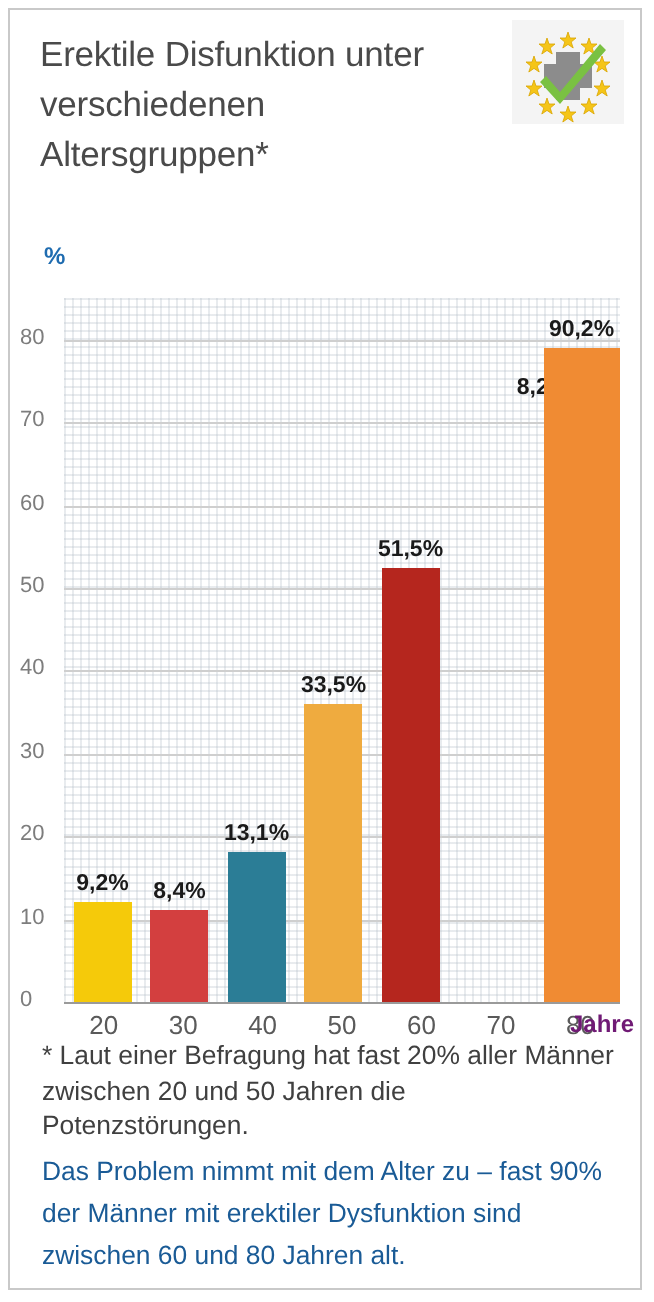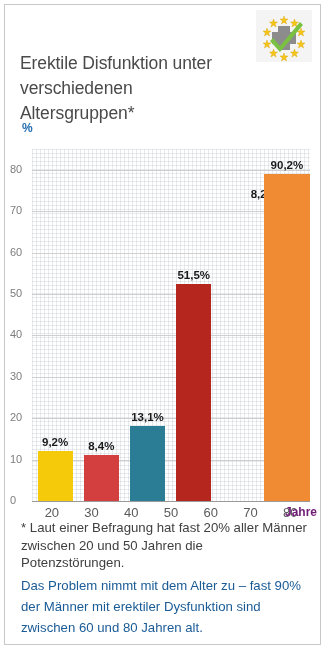--- a/index.html
+++ b/index.html
@@ -11,21 +11,21 @@
   .card{
     position:absolute;left:4px;top:4px;width:317px;height:641px;
     border:1px solid #c9c9c9;background:#ffffff;box-sizing:border-box;
   }
 
   
   .header{position:absolute;left:0;top:0;width:315px;height:96px;}
   .title{
     position:absolute;left:15px;top:10px;width:215px;
     font-size:17.5px;line-height:25px;color:#4a4a4a;
-    letter-spacing:-0.1px;font-weight:400;margin-top:36px;
+    letter-spacing:-0.1px;font-weight:400;
   }
   .logo{
     position:absolute;left:251px;top:5px;width:56px;height:52px;
     background:#f4f4f4;overflow:hidden;
   }
   .logo svg{display:block;}
 
   
   .chart{position:absolute;left:0;top:96px;width:315px;height:415px;}
   .ylabel{
@@ -155,20 +155,25 @@
             <div class="bar" style="height: 45.5529px; background: rgb(211, 63, 63);">
               <div class="barlabel">8,4%</div>
             </div>
           </div>
           <div class="barcell">
             <div class="bar" style="height: 74.5412px; background: rgb(43, 125, 150);">
               <div class="barlabel">13,1%</div>
             </div>
           </div>
           <div class="barcell">
+            <div class="bar" style="height: 149.082px; background: rgb(239, 171, 63);">
+              <div class="barlabel">33,5%</div>
+            </div>
+          </div>
+          <div class="barcell">
             <div class="bar" style="height: 217px; background: rgb(181, 38, 30);">
               <div class="barlabel">51,5%</div>
             </div>
           </div>
           <div class="barcell">
             <div class="bar" style="height: 298.165px; background: rgb(50, 130, 165); margin-left: 47px;">
               <div class="barlabel">8,2%</div>
             </div>
           </div>
           <div class="barcell">

